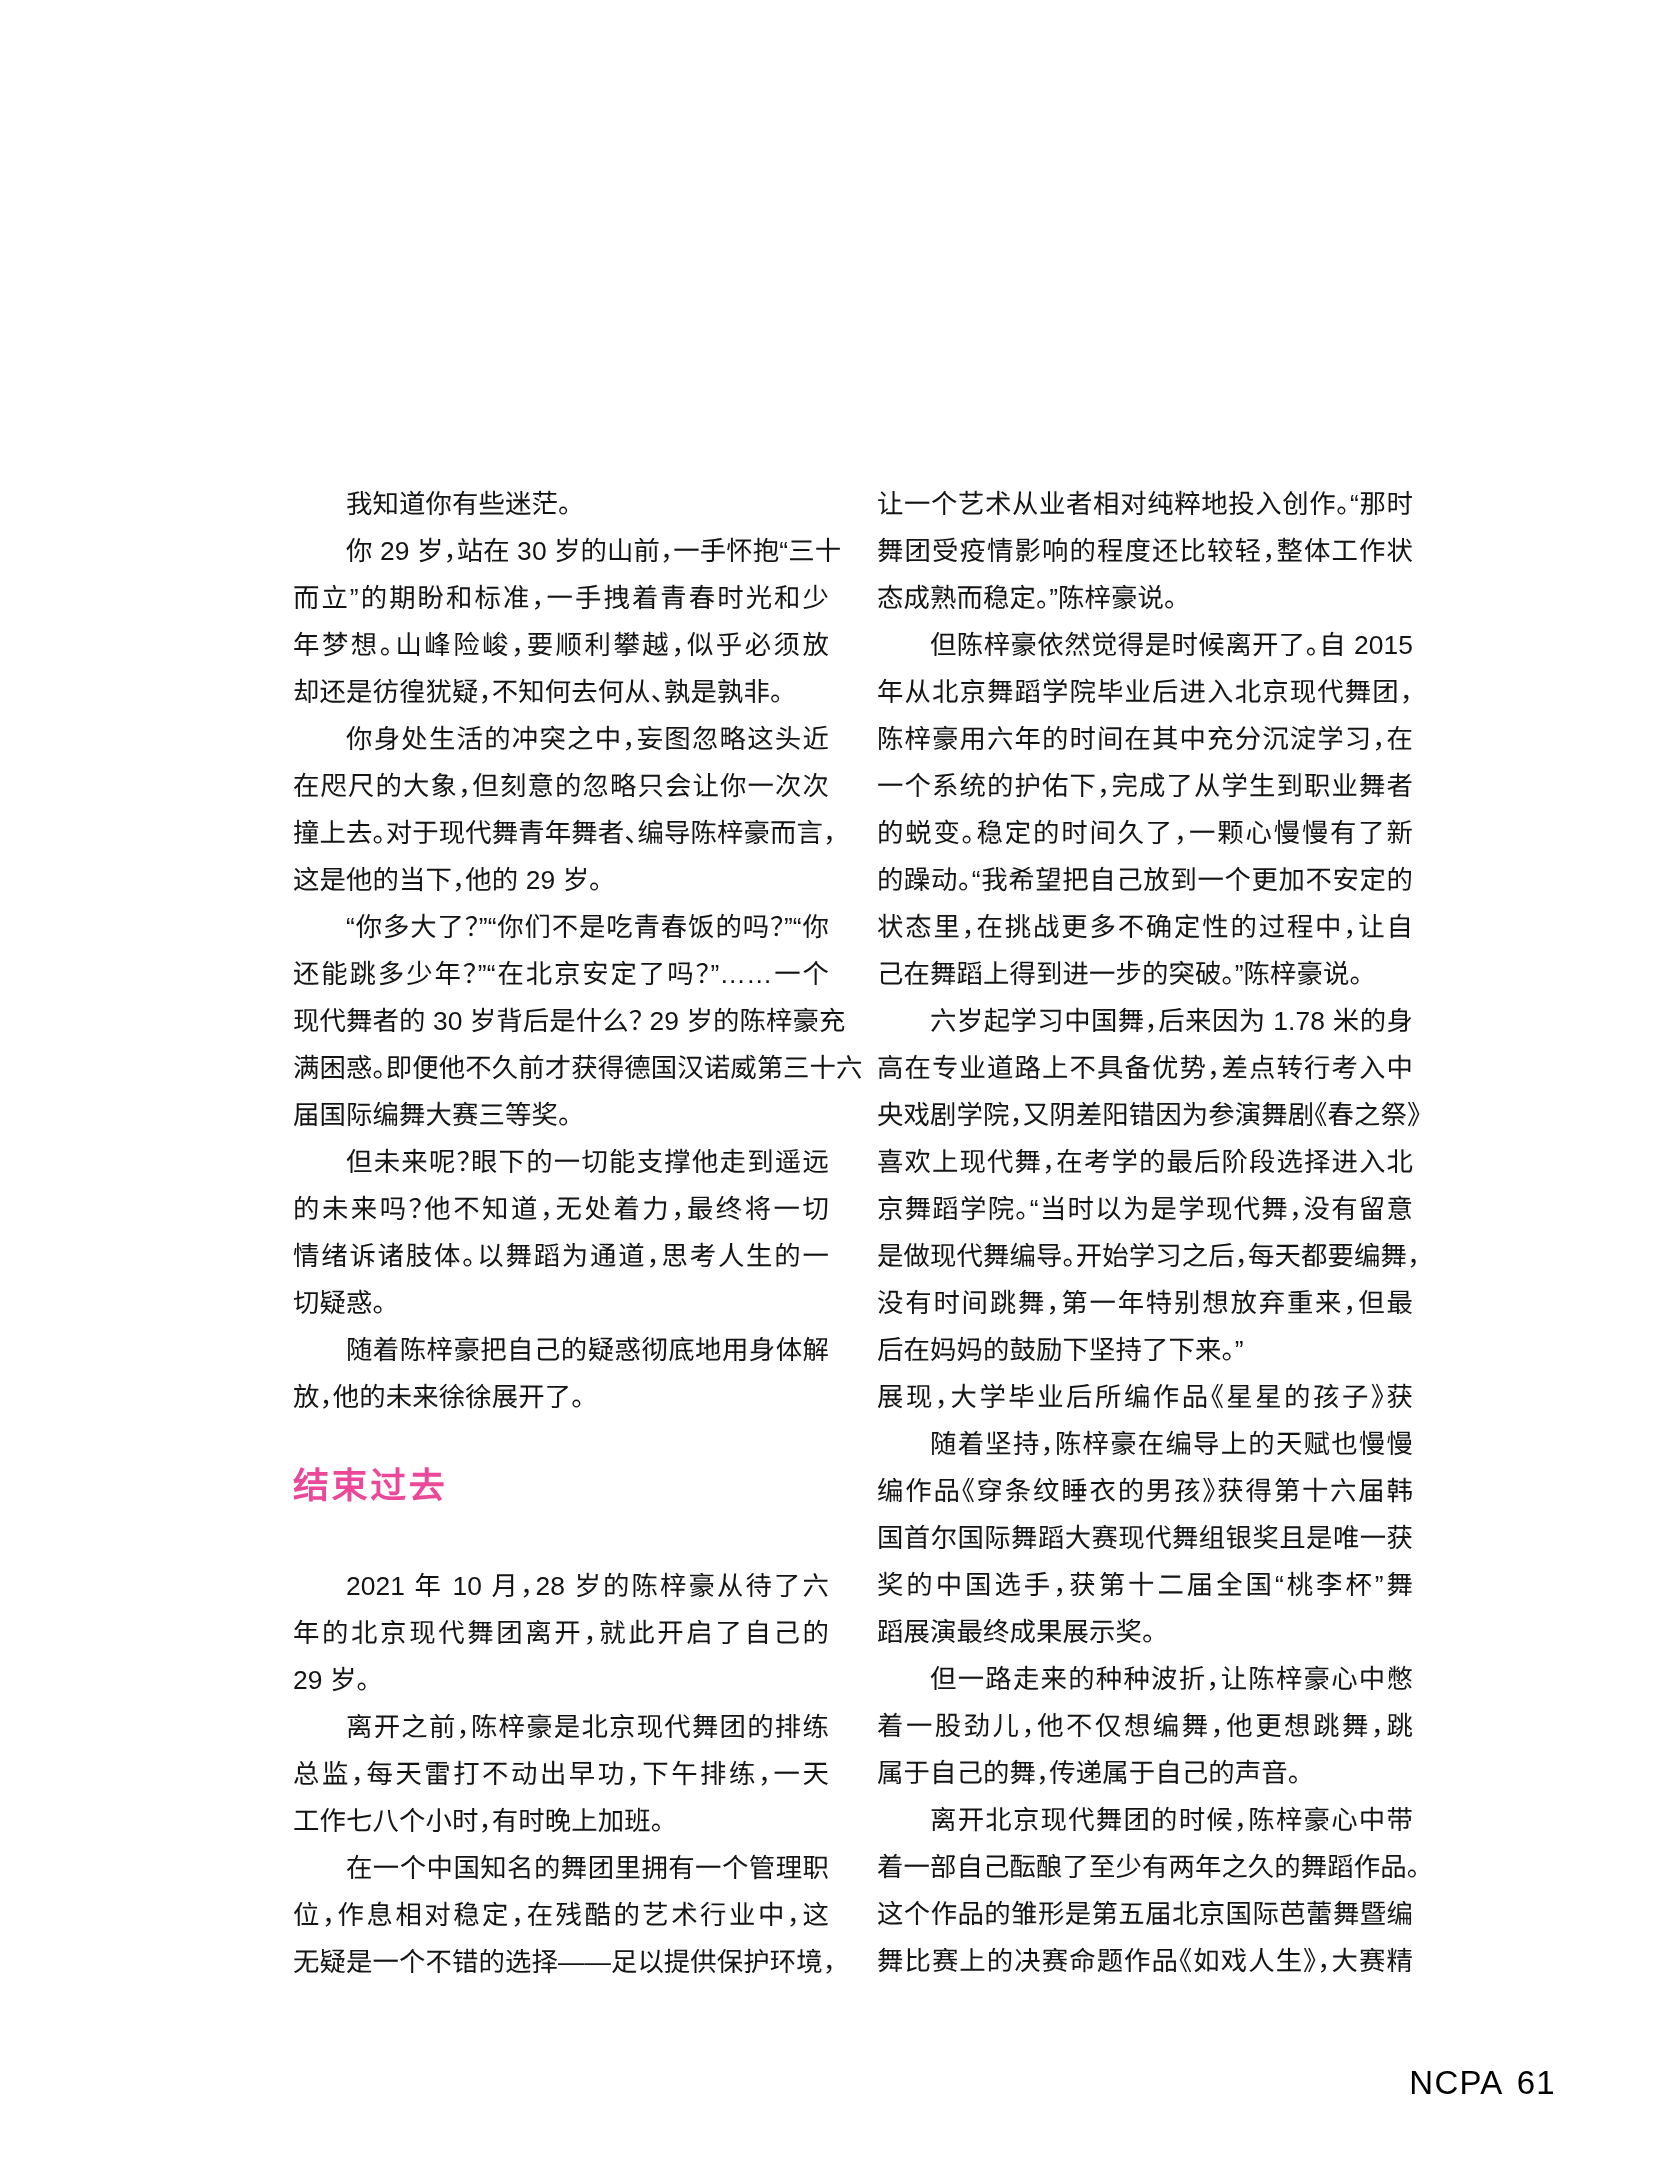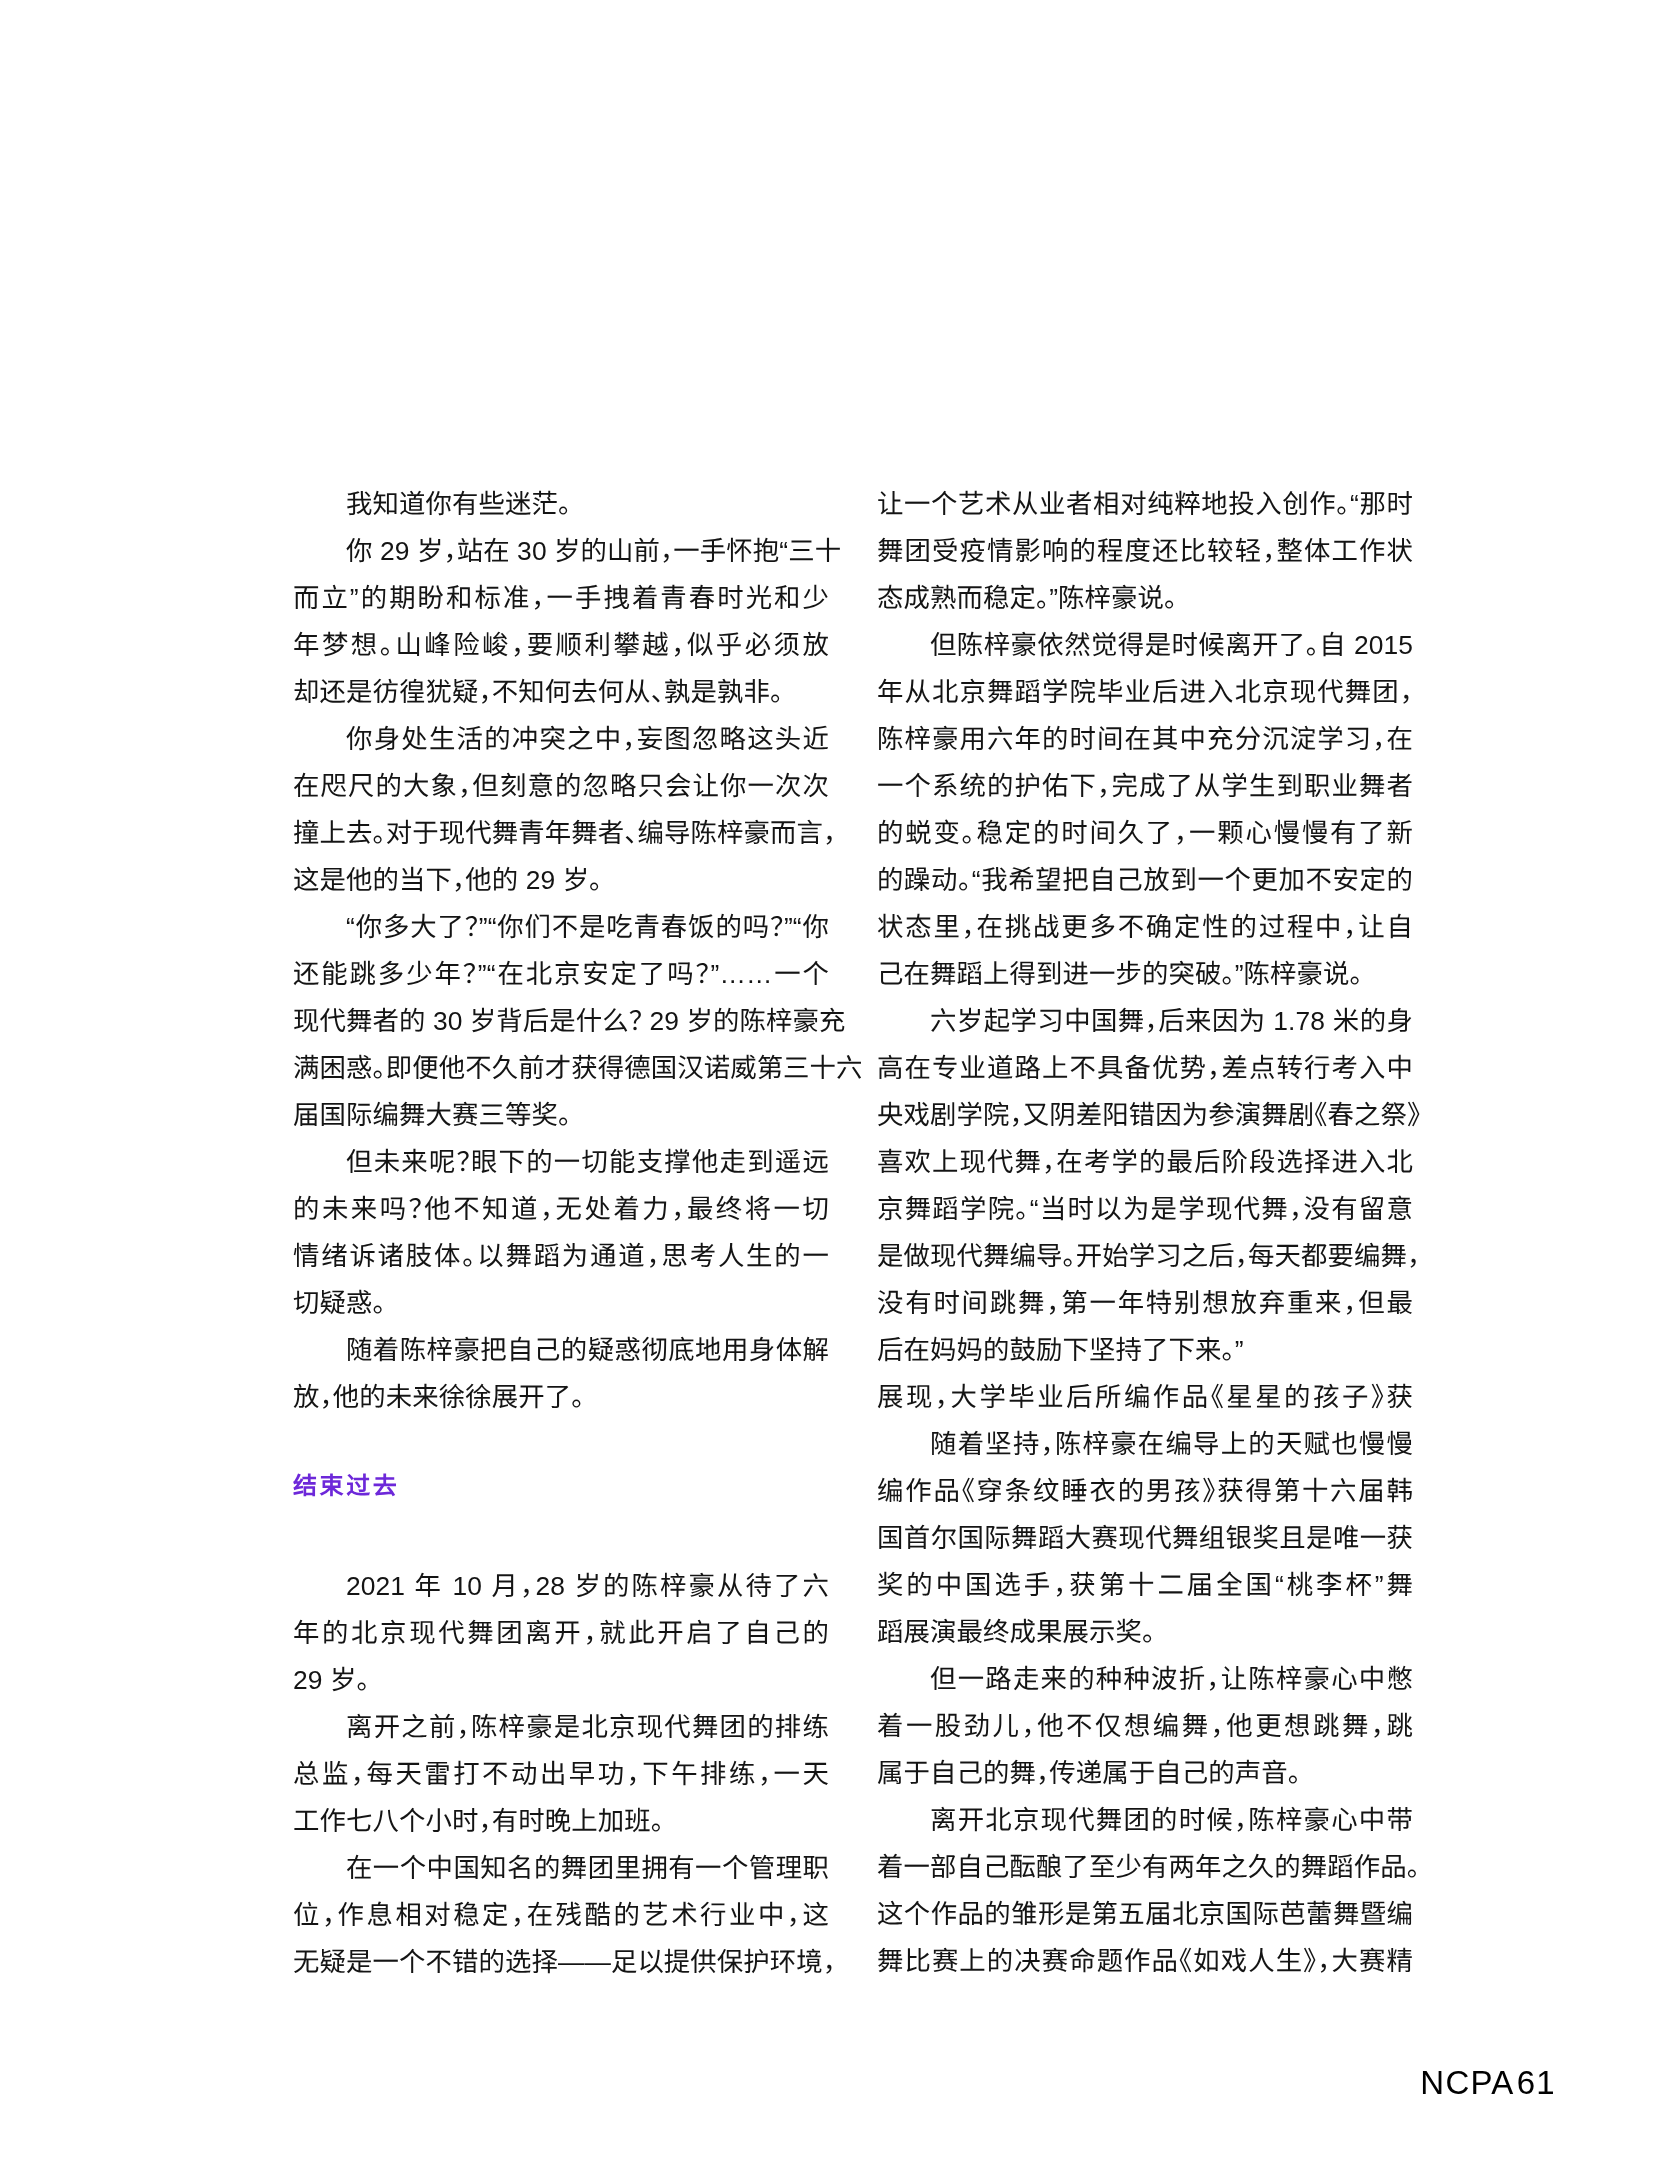--- a/index.html
+++ b/index.html
@@ -40,33 +40,33 @@
     font-feature-settings: "halt" 1;
     letter-spacing: 0.1px;
     color: #141414;
     font-weight: 400;
   }
   .line.ind { padding-left: 53px; }
   .line.end { text-align-last: left; }
   .section-heading {
     margin: 46px 0 59px 0;
     padding: 0;
-    font-size: 24px;
+    font-size: 36px;
     line-height: 37px;
     font-weight: 800;
     letter-spacing: 2.6px;
-    color: #6d28d9;
+    color: #ec4899;
   }
   .page-footer {
     position: absolute;
     top: 2064px;
     right: 120px;
     display: flex;
     align-items: baseline;
-    gap: 2px;
+    gap: 13px;
     font-size: 33px;
     line-height: 37px;
     letter-spacing: 1.3px;
     color: #000000;
     font-weight: 400;
   }
 </style>
 </head>
 <body>
 

